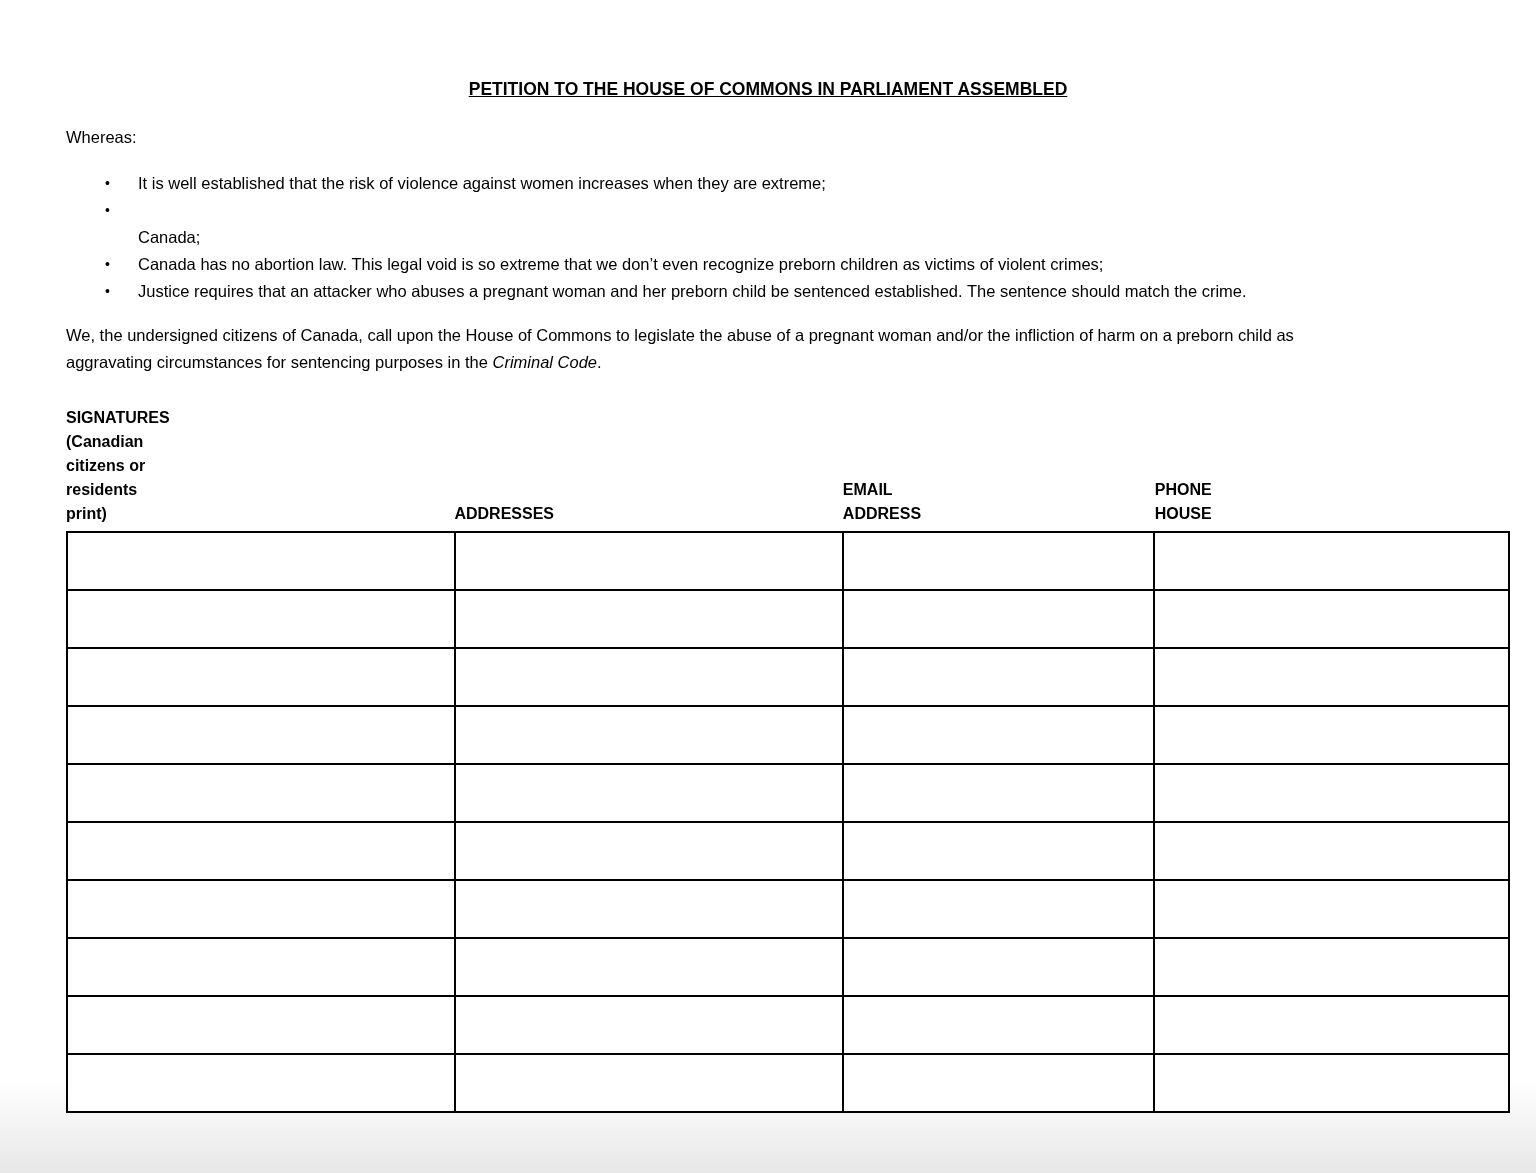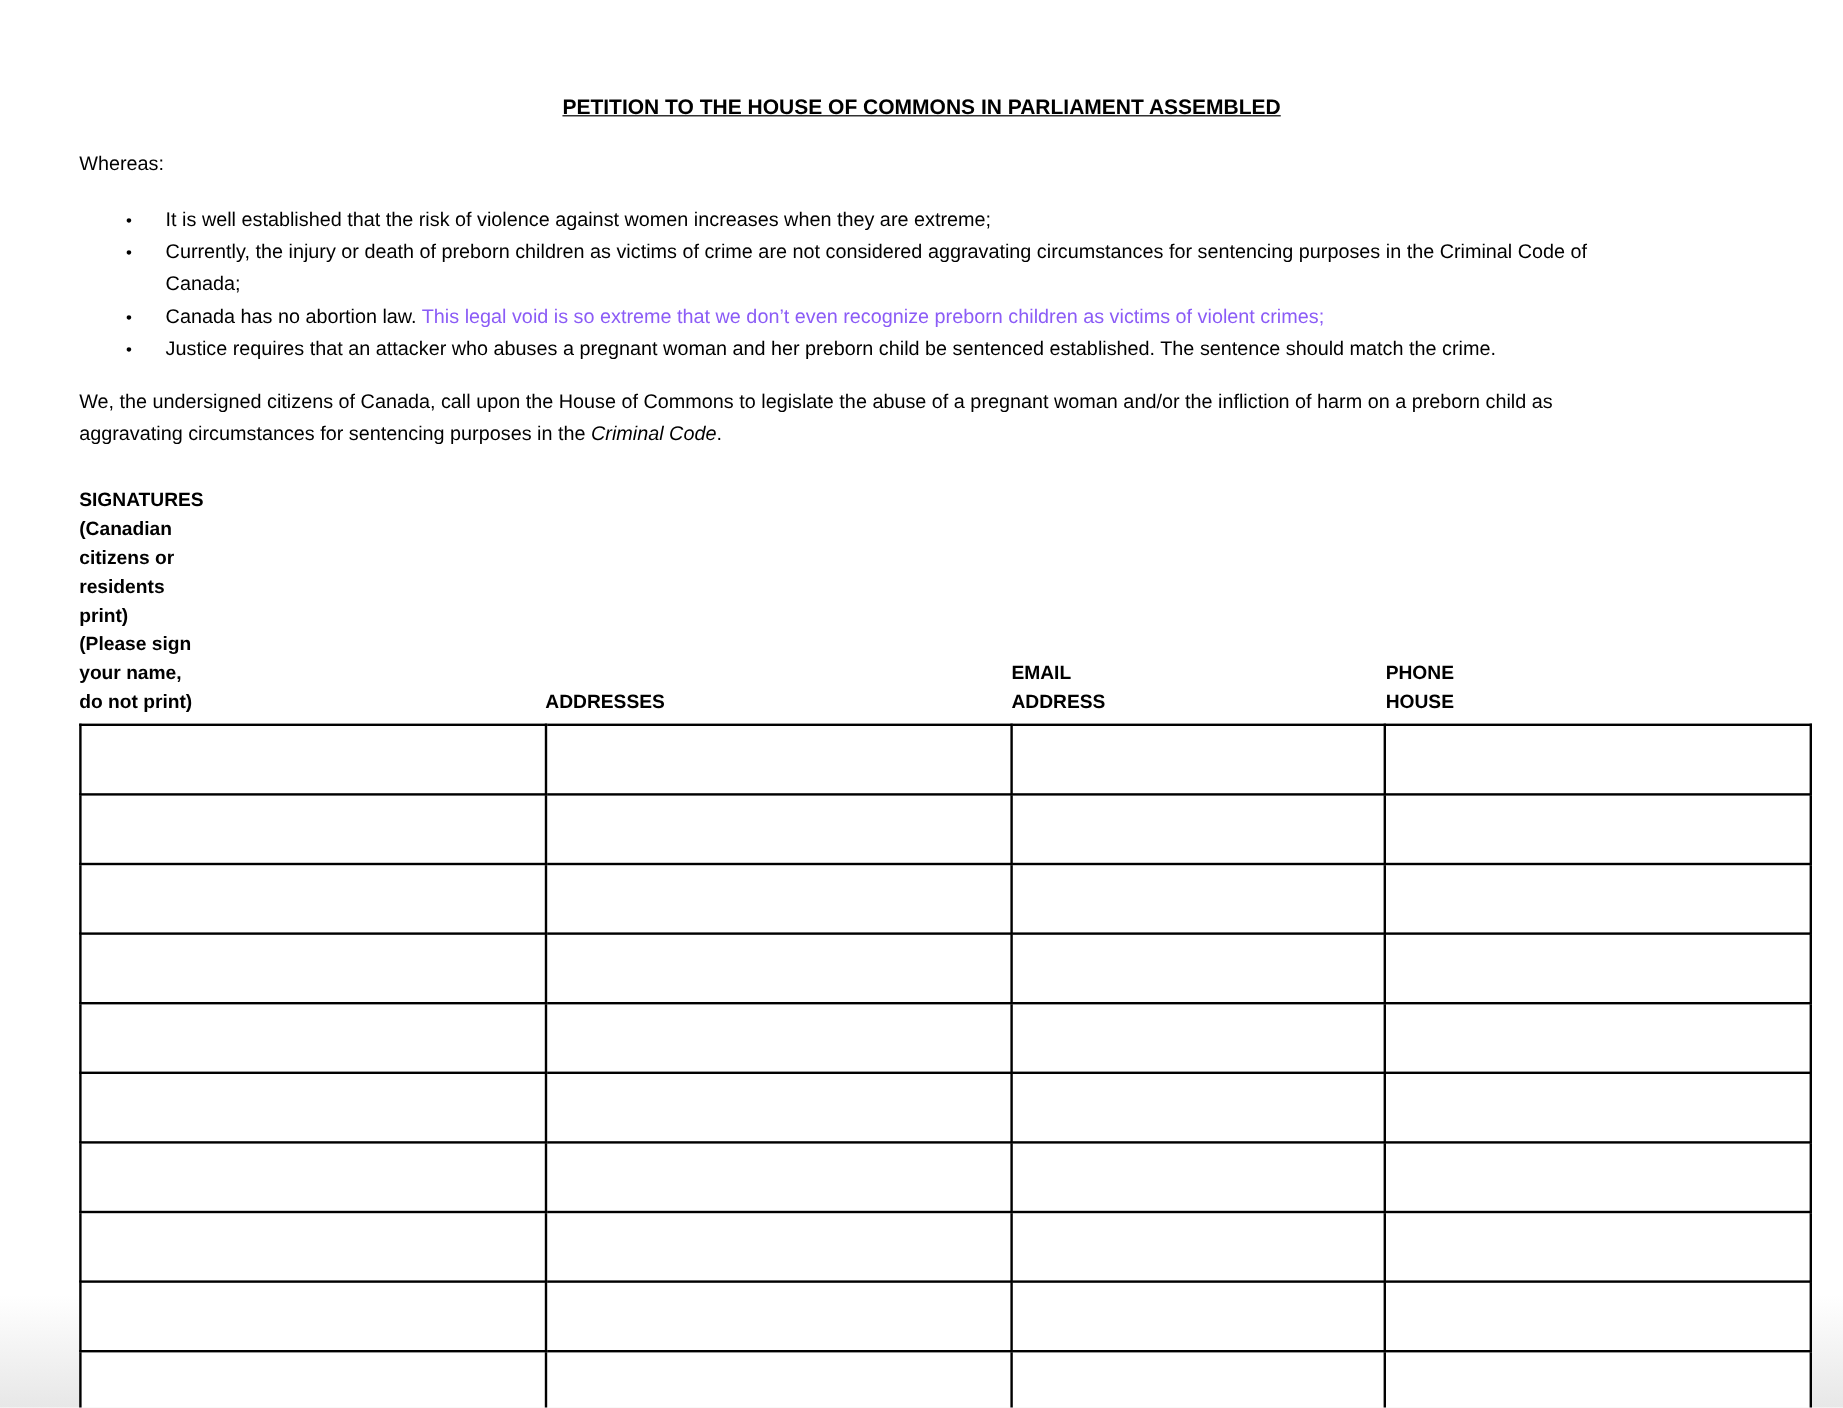--- a/index.html
+++ b/index.html
@@ -38,21 +38,21 @@
     font-size: 16.5px;
     line-height: 27px;
   }
   .bullets li { display: flex; align-items: flex-start; }
   .bullet-marker {
     flex: 0 0 33px;
     font-size: 14px;
     line-height: 27px;
   }
   .bullet-text { flex: 1 1 auto; }
-  .bullet-rest { color: #8b5cf6; }
+  .bullet-rest { color: #000000; }
   .petition-para {
     margin: 17px 0 0 0;
     font-size: 16.5px;
     line-height: 27px;
     max-width: 1420px;
   }
   .petition-para .italic { font-style: italic; }
   .sig-header {
     display: grid;
     grid-template-columns: 26.9% 26.9% 21.6% 24.6%;
@@ -89,39 +89,38 @@
 
   <p class="whereas">Whereas:</p>
 
   <ul class="bullets">
     <li>
       <span class="bullet-marker">•</span>
       <span class="bullet-text">It is well established that the risk of violence against women increases when they are extreme;</span>
     </li>
     <li>
       <span class="bullet-marker">•</span>
-      <span class="bullet-text"><span>Currently, the injury or death of preborn children as victims of crime are not considered aggravating circumstances for sentencing purposes in the Criminal Code of</span><br><span>Canada;</span></span>
+      <span class="bullet-text"><br><span>Canada;</span></span>
     </li>
     <li>
       <span class="bullet-marker">•</span>
       <span class="bullet-text"><span>Canada has no abortion law.</span><span class="bullet-rest"> This legal void is so extreme that we don’t even recognize preborn children as victims of violent crimes;</span></span>
     </li>
     <li>
       <span class="bullet-marker">•</span>
       <span class="bullet-text">Justice requires that an attacker who abuses a pregnant woman and her preborn child be sentenced established. The sentence should match the crime.</span>
     </li>
   </ul>
 
   <p class="petition-para"><span>We, the undersigned citizens of Canada, call upon the House of Commons to legislate the abuse of a pregnant woman and/or the infliction of harm on a preborn child as</span><br><span>aggravating circumstances for sentencing purposes in the </span><i class="italic">Criminal Code</i><span>.</span></p>
 
   <div class="sig-header">
     <div class="th col-sign">
       <span class="hline">SIGNATURES (Canadian citizens or residents</span>
       <span class="hline">print)</span>
-      <span class="hline">(Please sign your name, do not print)</span>
     </div>
     <div class="th col-addr">ADDRESSES</div>
     <div class="th col-email">EMAIL ADDRESS</div>
     <div class="th col-phone">PHONE HOUSE</div>
   </div>
 
   <table class="sig-table">
     <colgroup>
       <col class="col-sign">
         <col class="col-addr">

